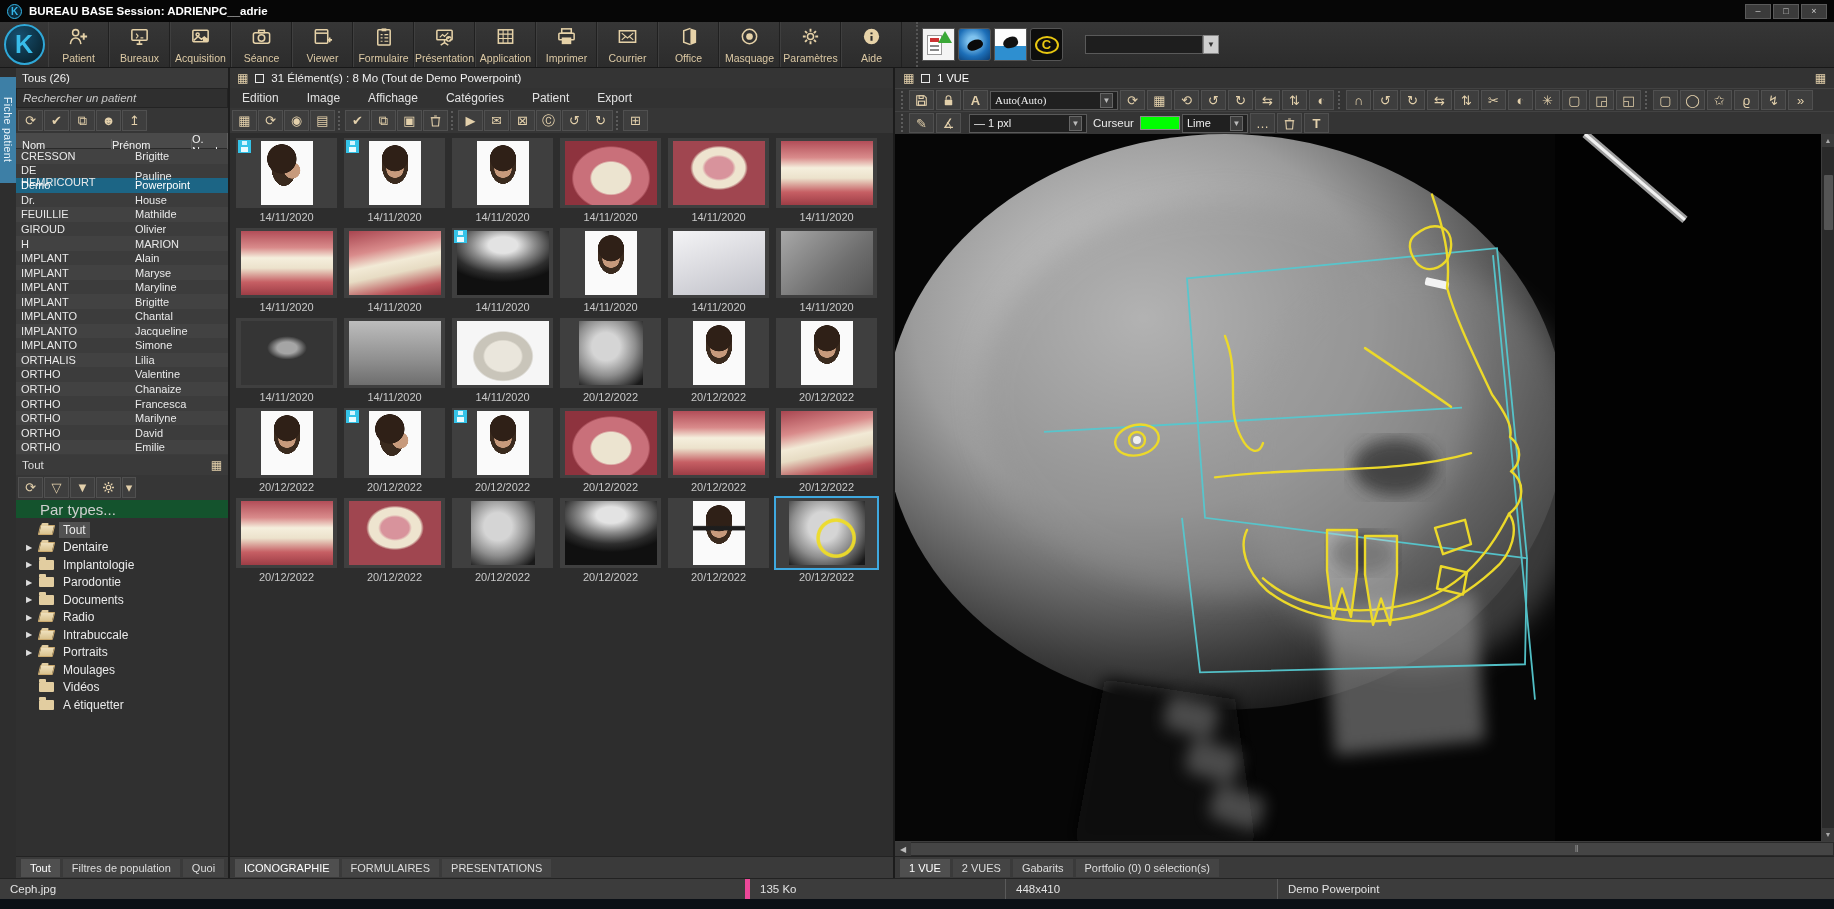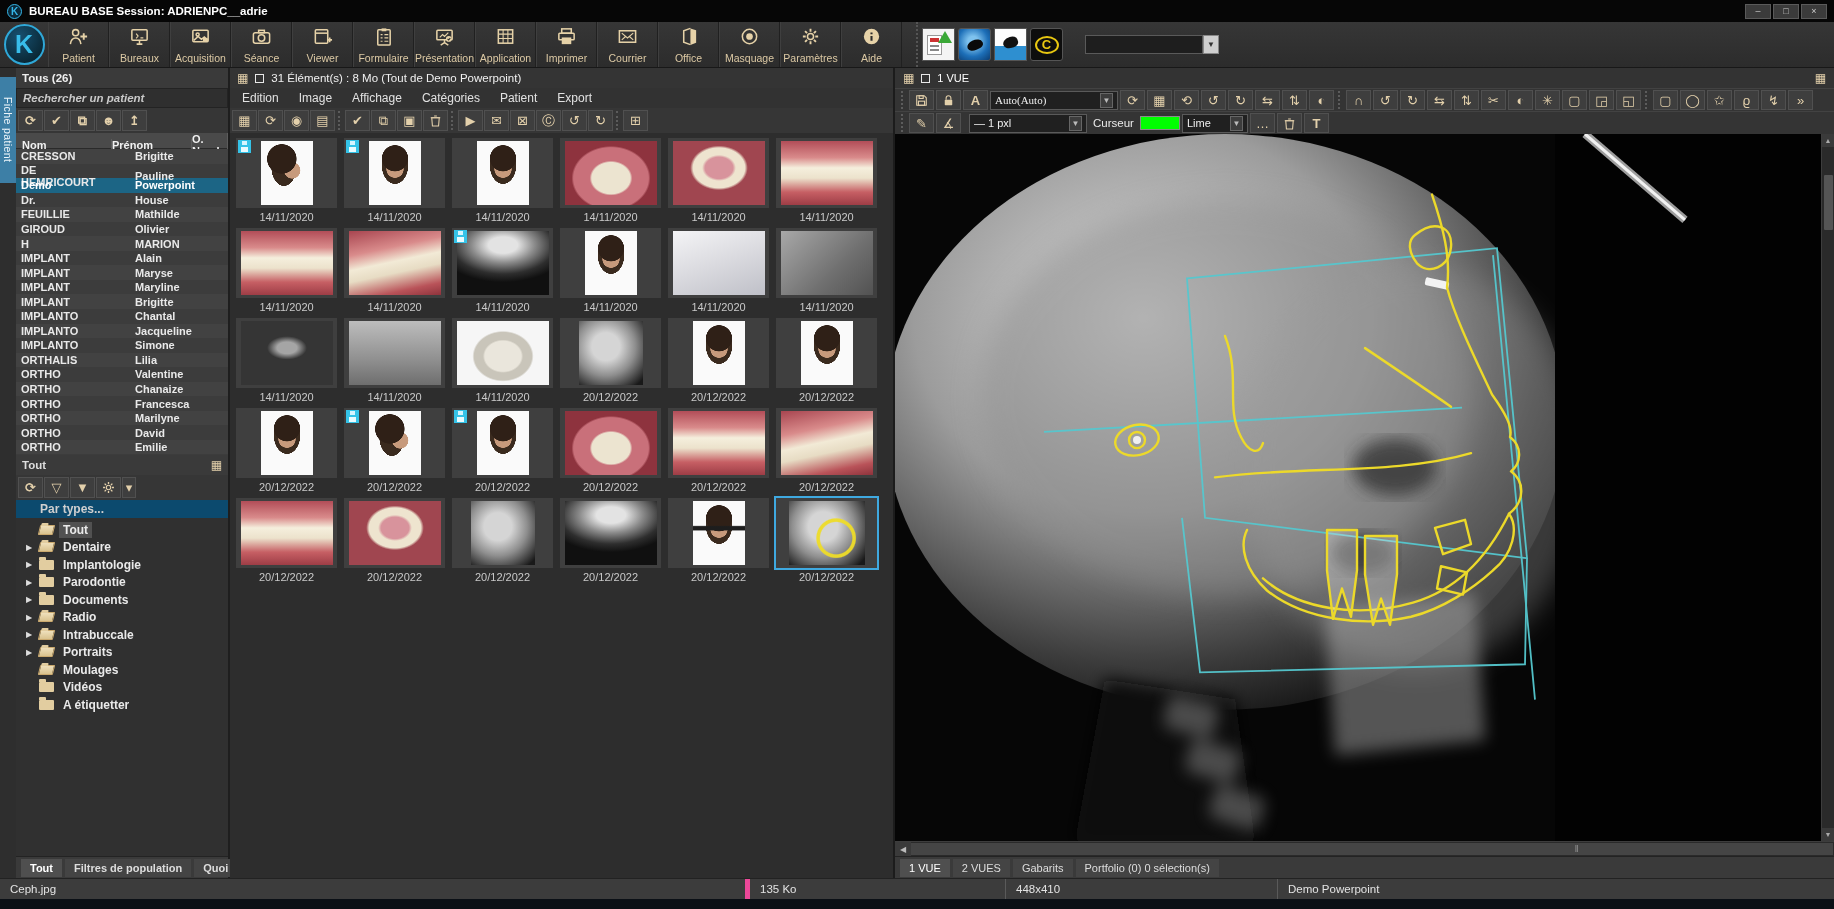--- a/index.html
+++ b/index.html
@@ -46,58 +46,58 @@
 
   
   #content{flex:1;display:flex;min-height:0;}
 
   
   #leftstrip{width:16px;background:#2e2e2e;position:relative;flex:0 0 auto;}
   #vtab{position:absolute;top:9px;left:0;width:16px;height:106px;background:#3d7fa6;color:#eef6fb;font-size:10.5px;
     writing-mode:vertical-rl;display:flex;align-items:center;justify-content:center;letter-spacing:.4px;}
 
   
-  #sidebar{width:214px;background:#383838;display:flex;flex-direction:column;border-right:2px solid #1e1e1e;flex:0 0 auto;font-size:11px;font-weight:bold;}
+  #sidebar{width:214px;background:#383838;display:flex;flex-direction:column;border-right:2px solid #1e1e1e;flex:0 0 auto;font-size:11px;}
   .sb-count{height:20px;display:flex;align-items:center;padding:0 6px;color:#eee;font-size:11.5px;background:#3a3a3a;}
   .sb-search{height:20px;background:#2f2f2f;border:1px solid #232323;color:#c9c9c9;font-style:italic;font-size:11.5px;
     padding:0 6px;display:flex;align-items:center;}
   .icstrip{display:flex;gap:1px;padding:2px;background:#363636;align-items:center;}
   .ic{min-width:25px;height:21px;background:#3e3e3e;border:1px solid #505050;color:#e3d0ab;font-size:13px;line-height:1;
     display:flex;align-items:center;justify-content:center;cursor:default;}
   .ic svg{width:15px;height:15px;stroke:#e3d0ab;fill:none;stroke-width:1.6;}
   .ic.small{min-width:14px;}
   .sep{width:4px;align-self:stretch;border-left:2px dotted #5c5c5c;margin:1px 2px;}
   .phead{display:grid;grid-template-columns:90px 80px 1fr;background:#4a4a4a;color:#f0f0f0;height:16px;
     align-items:center;padding-left:6px;border-bottom:1px solid #2a2a2a;}
   .phead span{border-right:1px solid #5c5c5c;padding-right:3px;}
   #prows{height:306px;overflow:hidden;background:#3c3c3c;}
   .prow{display:grid;grid-template-columns:90px 80px 1fr;height:14.55px;align-items:center;padding-left:5px;color:#e9e9e9;gap:24px;}
   .prow:nth-child(odd){background:#424242;}
   .prow.sel{background:#1c6585;color:#fff;}
   .sb-tout{height:20px;display:flex;align-items:center;padding:0 6px;color:#ddd;font-size:11.5px;background:#3a3a3a;}
   .sb-tout .gg{margin-left:auto;color:#e3d0ab;font-size:12px;}
-  .sb-types{height:18px;display:flex;align-items:center;padding-left:24px;color:#cfcfcf;font-size:12px;background:#0c4a6e;}
+  .sb-types{height:18px;display:flex;align-items:center;padding-left:24px;color:#cfcfcf;font-size:15px;background:#14532d;}
   #tree{flex:1;background:#303030;padding:3px 0 0 8px;overflow:hidden;}
   .titem{height:17.5px;display:flex;align-items:center;gap:5px;color:#eaeaea;font-size:12px;position:relative;padding-left:15px;}
   .titem .arr{position:absolute;left:2px;font-size:8px;color:#ddd;}
   .fold{width:15px;height:10px;background:#e2cda0;position:relative;flex:0 0 auto;border-radius:1px;}
   .fold::before{content:"";position:absolute;top:-3px;left:0;width:7px;height:3px;background:#e2cda0;border-radius:1px 1px 0 0;}
   .fold.open{background:linear-gradient(#efe0bc,#d9c28e);transform:skewX(-14deg);border:1px solid #caa96e;}
   .titem .tl{padding:1px 4px;}
   .titem.sel .tl{background:#515151;}
   .tabsrow{height:22px;background:#3a3a3a;display:flex;gap:3px;align-items:center;padding:0 5px;border-top:1px solid #232323;flex:0 0 auto;}
   .tab{padding:3px 9px;background:#444;color:#ddd;font-size:11px;white-space:nowrap;}
   .tab.active{background:#4f4f4f;color:#fff;}
 
   
   #gallery{width:665px;background:#2d2d2d;display:flex;flex-direction:column;border-right:2px solid #1c1c1c;flex:0 0 auto;}
   .g-head{height:20px;display:flex;align-items:center;gap:7px;padding:0 7px;background:#343434;color:#f0f0f0;font-size:11.5px;}
   .gg{color:#e3d0ab;font-size:12px;}
   .sq{width:9px;height:9px;border:1px solid #e8e8e8;display:inline-block;}
-  .g-menu{height:20px;display:flex;gap:20px;align-items:center;padding:0 12px;background:#323232;}
+  .g-menu{height:20px;display:flex;gap:28px;align-items:center;padding:0 12px;background:#323232;}
   .g-menu .mi{color:#e2e2e2;font-size:12px;}
   #g-grid{flex:1;display:grid;grid-template-columns:repeat(6,101px);grid-auto-rows:88px;gap:2px 7px;padding:5px 6px;align-content:start;}
   .th{position:relative;display:flex;flex-direction:column;align-items:center;}
   .imwrap{width:101px;height:70px;background:#3f3f3f;display:flex;align-items:center;justify-content:center;position:relative;}
   .th.sel .imwrap{outline:2px solid #3fa9e0;}
   .im{height:64px;width:92px;}
   .im.face,.im.face34{width:52px;background:
     radial-gradient(circle at 50% 27%,#2f2017 24%,transparent 25%),
     radial-gradient(circle at 50% 44%,#c79a7c 19%,transparent 20%),
     radial-gradient(ellipse 42% 48% at 50% 38%,#3a2a1e 60%,transparent 61%),#fafafa;}
@@ -740,20 +740,25 @@
               <div class="im glasses"></div>
             </div>
             <div class="dt">20/12/2022</div>
           </div>
           <div class="th sel">
             <div class="imwrap">
               <div class="im cephtrace"></div>
             </div>
             <div class="dt">20/12/2022</div>
           </div>
+        </div>
+      <div class="tabsrow">
+          <span class="tab active">ICONOGRAPHIE</span>
+          <span class="tab">FORMULAIRES</span>
+          <span class="tab">PRESENTATIONS</span>
         </div>
     </div>
 
     <div id="viewer">
       <div class="v-head">
         <span class="gg">▦</span>
         <span class="sq"></span>
         <span>1 VUE</span>
         <span class="gg right">▦</span>
       </div>

